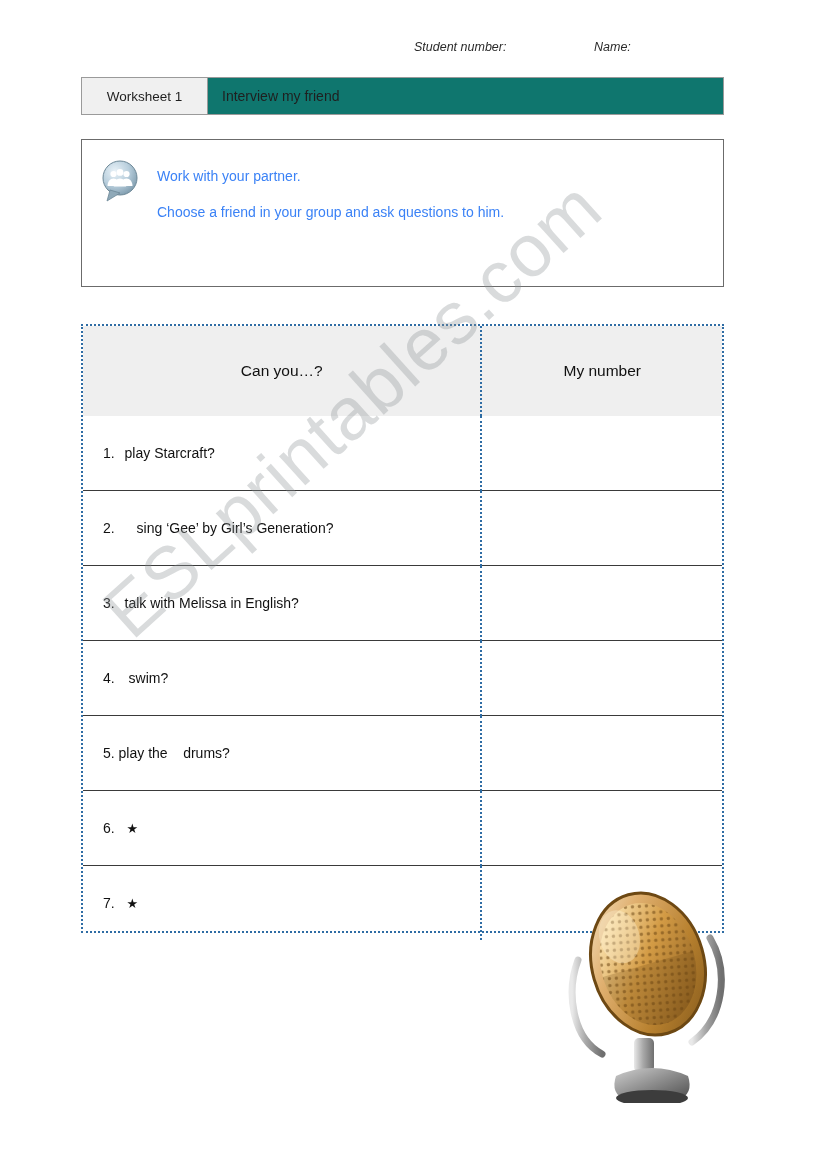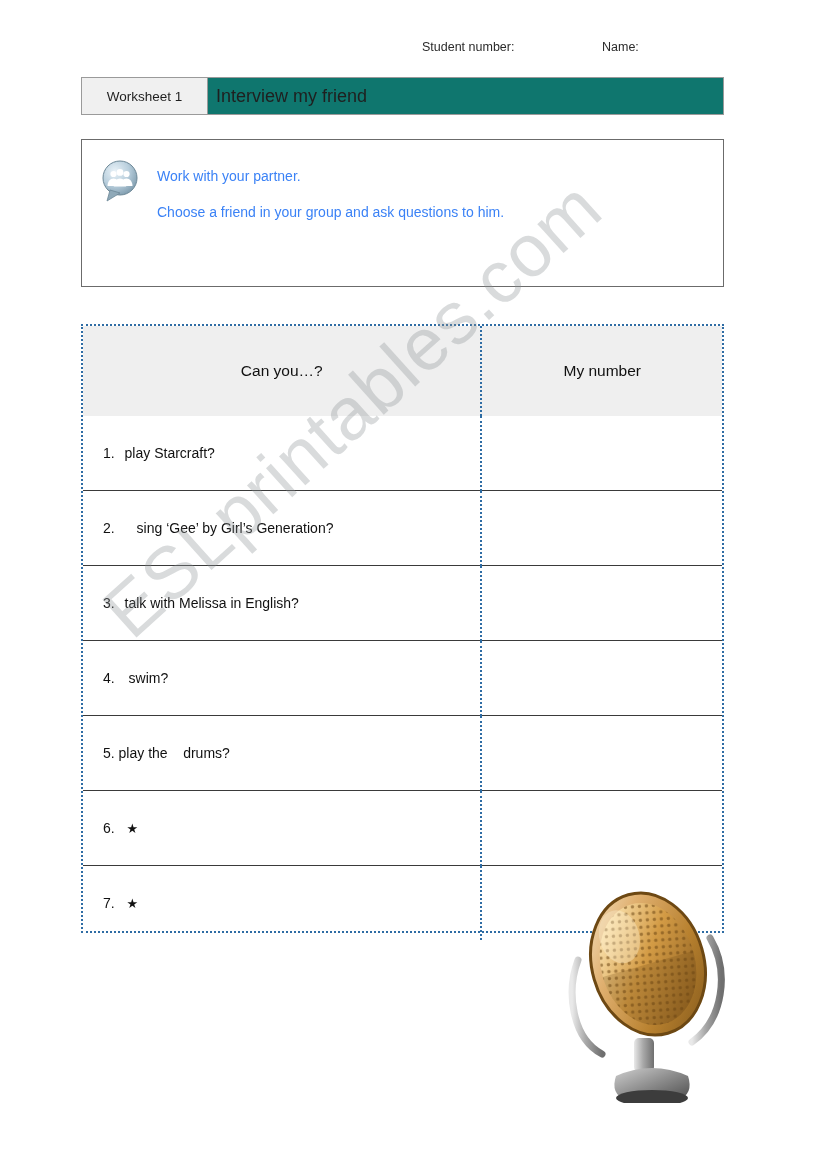--- a/index.html
+++ b/index.html
@@ -13,23 +13,24 @@
     position: relative;
     font-family: "Liberation Sans", sans-serif;
     color: #1a1a1a;
     overflow: hidden;
   }
 
   
   .top-fields {
     position: absolute;
     top: 40px;
-    left: 8px;
+    left: 0;
     width: 773px;
     height: 20px;
+    font-style: italic;
   }
   .top-fields .field {
     position: absolute;
     font-size: 12.5px;
     color: #2b2b2b;
     white-space: nowrap;
   }
   .field-student { left: 414px; top: 0; }
   .field-name { left: 594px; top: 0; }
 
@@ -53,22 +54,22 @@
     display: flex;
     align-items: center;
     justify-content: center;
     font-size: 13.5px;
     color: #1f1f1f;
   }
   .title-bar .ws-title {
     flex: 1;
     display: flex;
     align-items: center;
-    padding-left: 8px;
-    font-size: 18px;
+    padding-left: 14px;
+    font-size: 14px;
     color: #1f1f1f;
   }
 
   
   .instruction-box {
     position: absolute;
     left: 81px;
     top: 139px;
     width: 643px;
     height: 148px;

